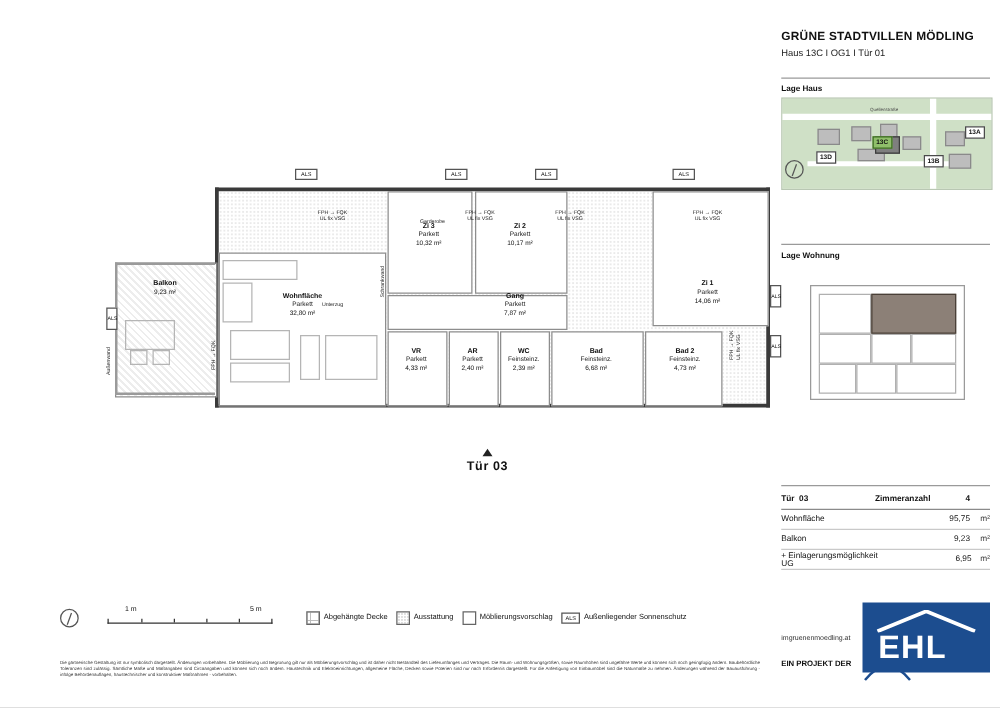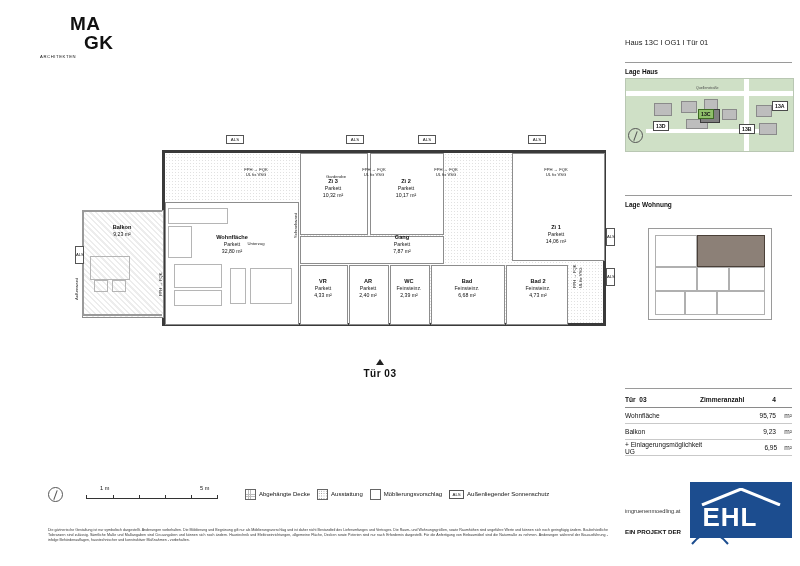--- a/index.html
+++ b/index.html
@@ -197,21 +197,21 @@
   }
   .scale-lbl { position: absolute; font-size: 5.6px; color: #111; }
 
   
   #disclaimer {
     left: 48px; top: 528px; width: 560px;
     font-size: 3.6px; line-height: 5px; color: #333; text-align: justify;
   }
 
   
-  #plan { left: 50px; top: 128px; width: 560px; height: 250px; }
+  #plan { left: 60px; top: 128px; width: 560px; height: 250px; }
 
   .wall { position: absolute; background: #3a3a3a; }
   .wall-lt { position: absolute; background: #9a9a9a; }
   .room {
     position: absolute; border: 0.5px solid #8d8d8d; background: #ffffff;
   }
   .rlab {
     position: absolute; text-align: center; font-size: 5.4px;
     color: #111; line-height: 7px; width: 60px;
   }
@@ -253,26 +253,22 @@
   }
   .dotgrid {
     background: radial-gradient(#c3c3c3 0.5px, rgba(0,0,0,0) 0.6px) 0 0/3px 3px;
   }
 </style>
 </head>
 <body>
 
 <div id="page">
 
-  <div id="logo" class="abs">
-    <div class="ma">MA</div>
-    <div class="gk">GK</div>
-    <div class="arch">ARCHITEKTEN</div>
-  </div>
-
+
+  <div id="hdr-title" class="abs">GRÜNE STADTVILLEN MÖDLING</div>
   <div id="hdr-sub" class="abs">Haus 13C I OG1 I Tür 01</div>
 
   <div class="abs sec-rule" id="rule-1"></div>
   <div class="abs sec-label" id="lage-haus-label">Lage Haus</div>
 
   <div id="sitemap" class="abs">
     <div class="green" style="left:0;top:0;width:167px;height:72px;"></div>
     <div class="road" style="left:0;top:12px;width:167px;height:5px;"></div>
     <div class="road" style="left:118px;top:0;width:5px;height:72px;"></div>
     <div class="road" style="left:20px;top:50px;width:120px;height:4px;"></div>

